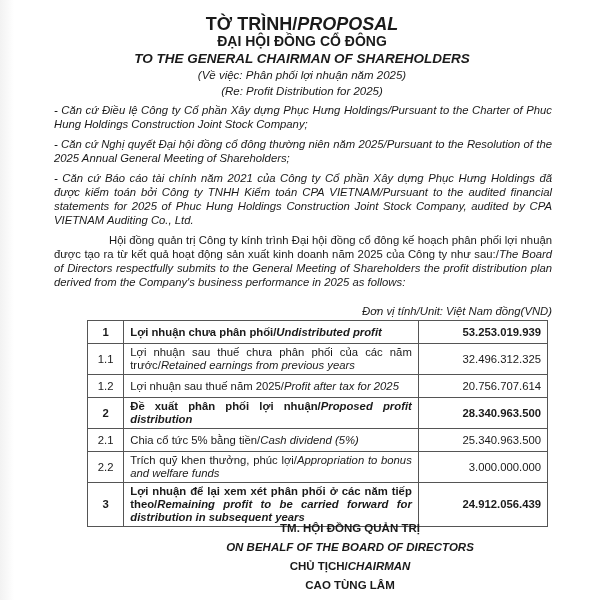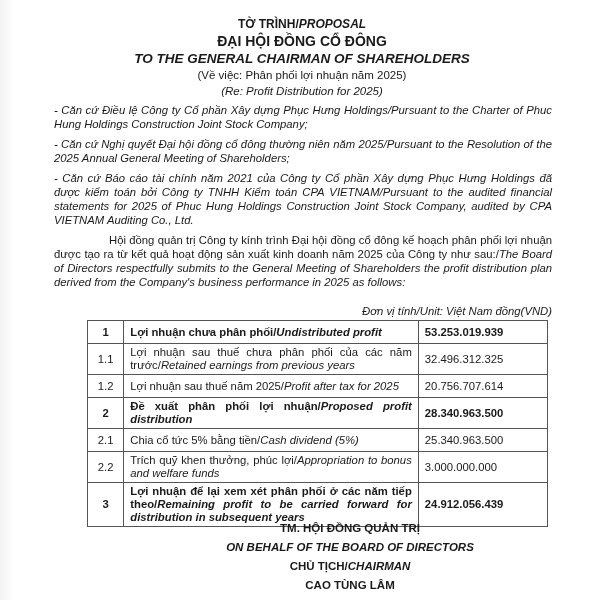--- a/index.html
+++ b/index.html
@@ -6,24 +6,24 @@
     body {
       width: 600px; height: 600px; overflow: hidden; position: relative;
       font-family: "Liberation Sans", sans-serif; color: #1a1a1a;
     }
     .edge {
       position: absolute; left: 0; top: 0; width: 14px; height: 600px;
       background: linear-gradient(to right, #f2f2f2, #ffffff);
     }
     .page { position: absolute; left: 52px; top: 0; width: 500px; }
     .title-block { text-align: center; margin-top: 16px; }
-    .t1 { font-weight: bold; font-size: 12px; line-height: 17px; }
+    .t1 { font-weight: bold; font-size: 18px; line-height: 17px; }
     .t2 { font-weight: bold; font-size: 14px; line-height: 17px; }
     .t3 { font-weight: bold; font-style: italic; font-size: 13.5px; line-height: 17px; }
-    .t4 { font-size: 11.5px; line-height: 16px; }
+    .t4 { font-style: italic; font-size: 11.5px; line-height: 16px; }
     .t5 { font-style: italic; font-size: 11.5px; line-height: 16px; }
     .bases { margin-top: 4px; }
     .basis {
       font-style: italic; font-size: 11.3px; line-height: 14px;
       text-align: justify; margin-bottom: 6px; padding-left: 2px;
     }
     .intro {
       font-size: 11.3px; line-height: 14px; text-align: justify;
       text-indent: 55px; margin-top: 0; padding-left: 2px;
     }
@@ -32,21 +32,21 @@
       text-align: right; font-style: italic; font-size: 11.3px;
       margin-top: 16px; margin-bottom: 3px;
     }
     table {
       border-collapse: collapse; margin-left: 35px; width: 461px;
       font-size: 11.3px;
     }
     td { border: 1px solid #555; padding: 2px 6px; vertical-align: middle; line-height: 13px; }
     td.no { width: 24px; text-align: center; }
     td.desc { width: 300px; text-align: justify; }
-    td.val { text-align: left; width: 120px; }
+    td.val { text-align: right; width: 120px; }
     tr.bold td { font-weight: bold; }
     tr.row td { height: 18px; }
     tr.tall td { height: 26px; }
     tr.big td { height: 38px; }
     .closing {
       font-size: 11.3px; line-height: 14px; margin-top: 14px; padding-left: 36px; width: 460px;
     }
     .sign { position: absolute; left: 225px; top: 519px; width: 250px; text-align: center; }
     .s1 { font-weight: bold; font-size: 11.5px; line-height: 19px; }
     .s2 { font-weight: bold; font-style: italic; font-size: 11.5px; line-height: 19px; }

